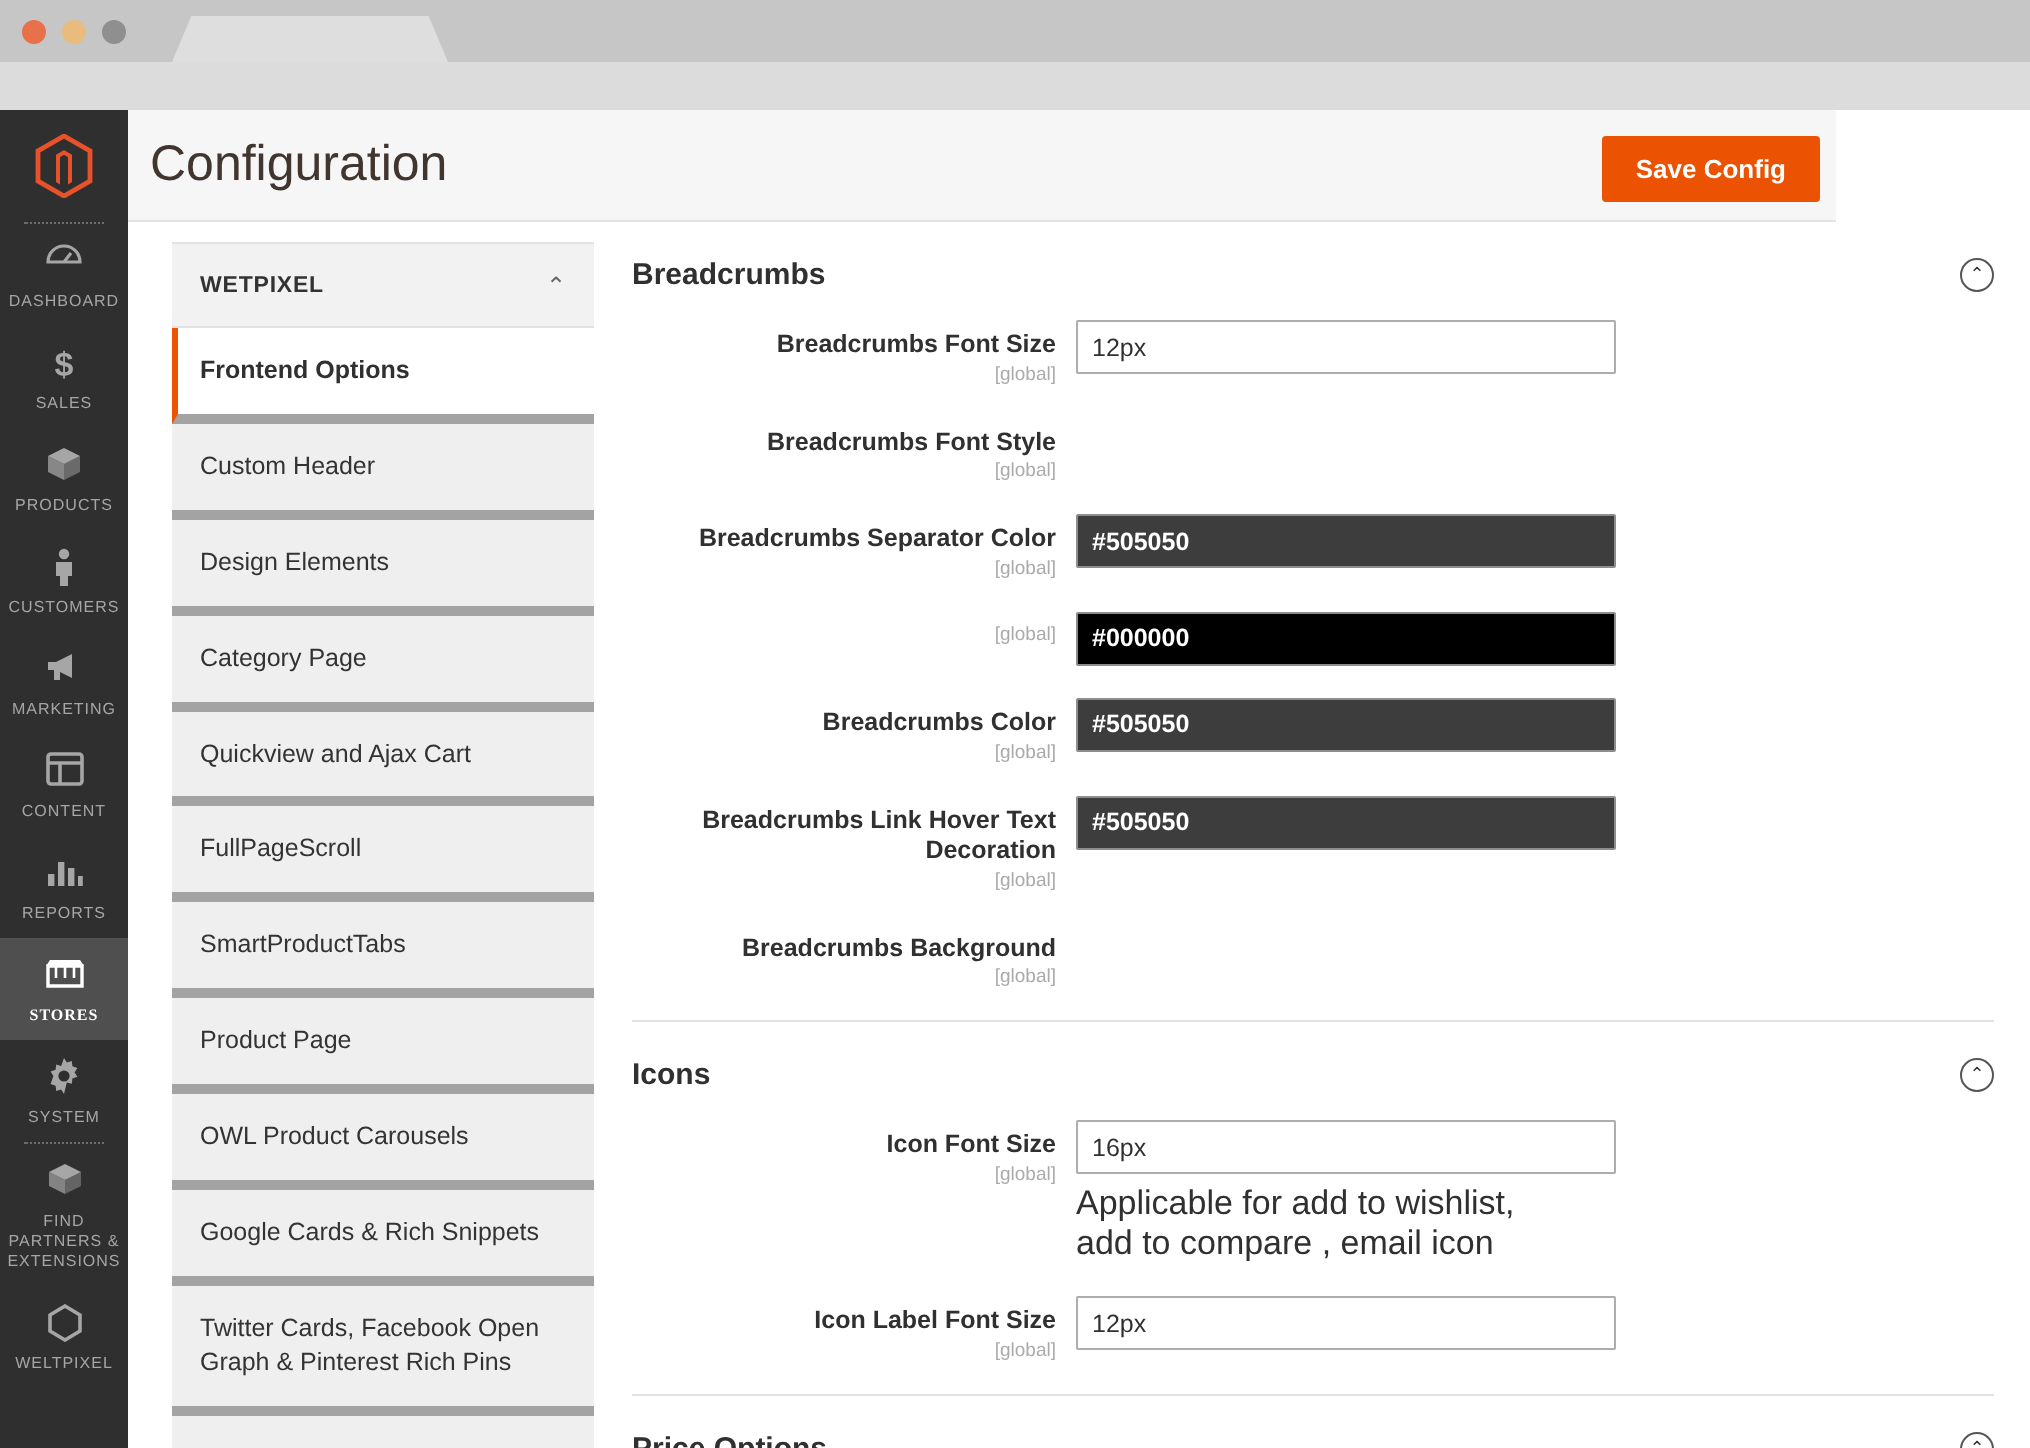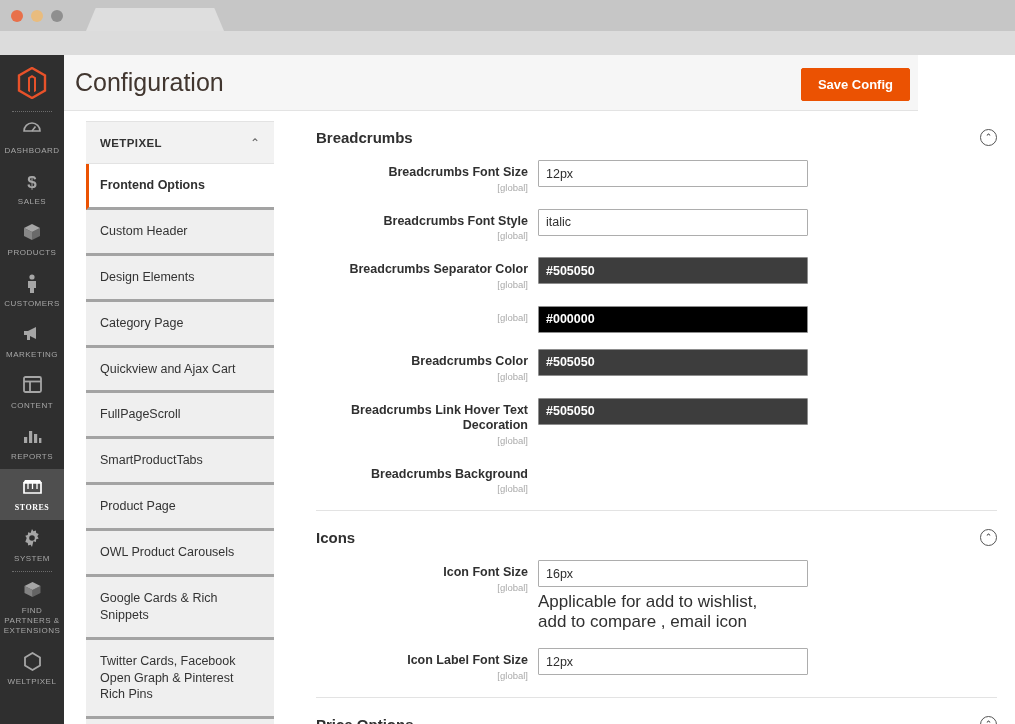--- a/index.html
+++ b/index.html
@@ -68,37 +68,37 @@
   .save-btn {
     position: absolute; right: 8px; top: 13px;
     background: #eb5202; color: #ffffff; border: 1px solid #eb5202;
     font-size: 13px; font-weight: bold; padding: 8px 16px;
     border-radius: 2px; cursor: pointer;
     font-family: "Liberation Sans", sans-serif;
   }
 
   
   .subnav {
-    position: absolute; top: 56px; left: 86px; width: 188px; height: 613px;
+    position: absolute; top: 56px; left: 86px; width: 211px; height: 613px;
     background: #ffffff;
   }
   .subnav-top-strip { height: 11px; background: #ffffff; border-bottom: 1px solid #e3e3e3; }
   .subnav-section {
     height: 42px; display: flex; align-items: center; justify-content: space-between;
     padding: 0 14px; background: #f2f2f2;
     border-bottom: 1px solid #e3e3e3; cursor: pointer;
   }
   .subnav-section .t {
     font-size: 11.5px; font-weight: bold; color: #333; letter-spacing: .4px;
   }
   .chev { color: #666; font-size: 12px; }
   .subnav-list { background: #efefef; }
   .subnav-item {
     padding: 13px 14px; font-size: 12.5px; color: #333;
-    border-bottom: 3px solid #a3a3a3; cursor: pointer; line-height: 1.35;
+    border-bottom: 5px solid #a3a3a3; cursor: pointer; line-height: 1.35;
   }
   .subnav-item.active {
     background: #ffffff; border-left: 3px solid #eb5202; padding-left: 11px;
     font-weight: bold; color: #303030;
   }
 
   
   .content {
     position: absolute; top: 56px; left: 298px; width: 717px; height: 613px;
     background: #ffffff; padding: 0 18px; overflow: hidden;
@@ -282,21 +282,20 @@
           <span class="lt">Breadcrumbs Font Size</span>
           <span class="scope">[global]</span>
         </div>
         <div class="f-ctrl"><input class="inp" value="12px" style=""></div>
       </div>
       <div class="field">
         <div class="f-label">
           <span class="lt">Breadcrumbs Font Style</span>
           <span class="scope">[global]</span>
         </div>
-        <div class="f-ctrl"><input class="inp" value="italic" style=""></div>
       </div>
       <div class="field">
         <div class="f-label">
           <span class="lt">Breadcrumbs Separator Color</span>
           <span class="scope">[global]</span>
         </div>
         <div class="f-ctrl"><input class="inp swatch-dark" value="#505050" style="background: rgb(61, 61, 61); color: rgb(255, 255, 255);"></div>
       </div>
       <div class="field">
         <div class="f-label">

